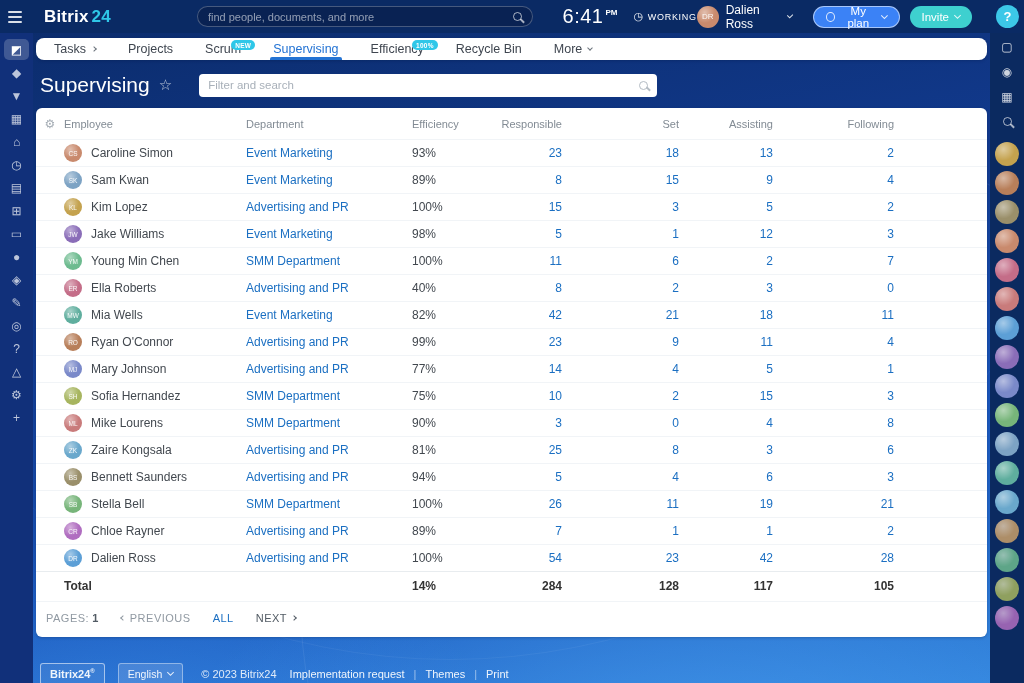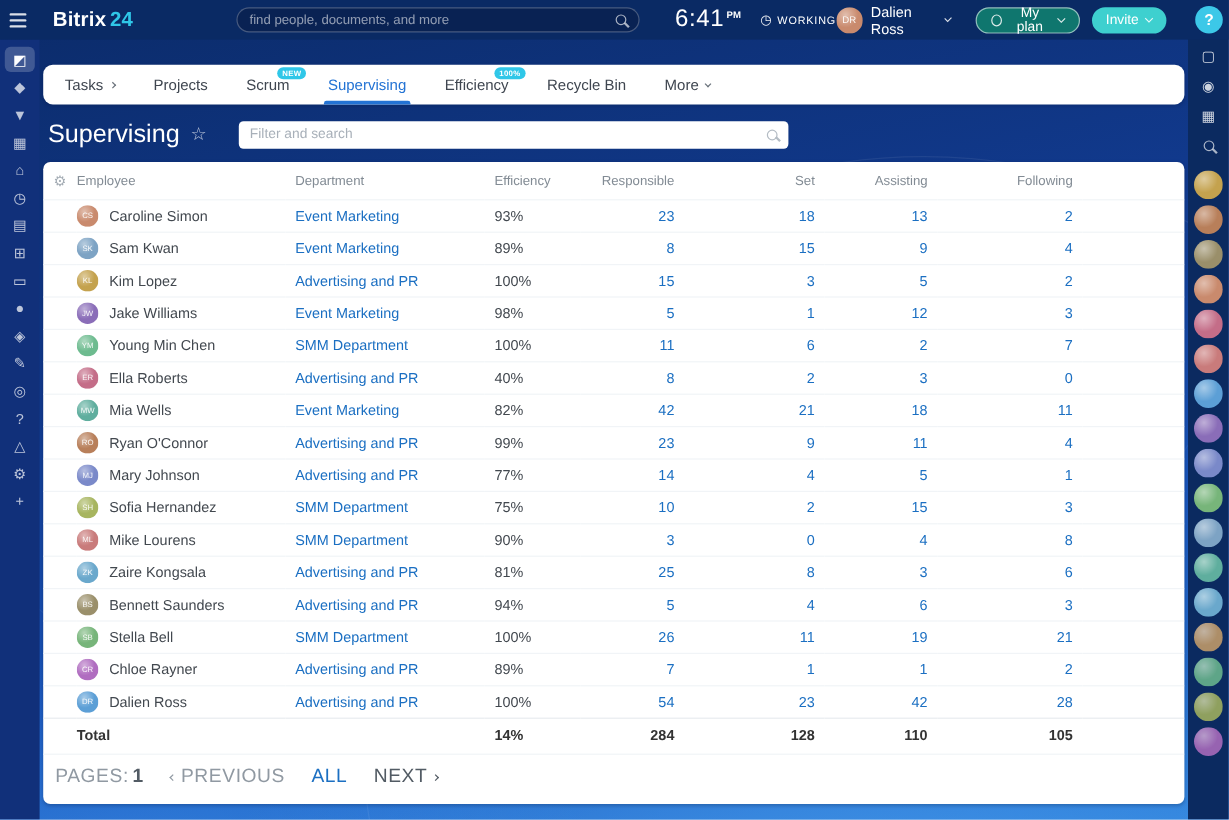--- a/index.html
+++ b/index.html
@@ -34,42 +34,42 @@
   .clock { margin-left:30px; display:flex; cursor:pointer; }
   .clock .time { font-size:20px; letter-spacing:.5px; }
   .clock .mer { font-size:8px; font-weight:700; margin:3px 0 0 2px; }
   .status { margin-left:16px; font-size:9px; letter-spacing:.7px; display:flex; align-items:center; gap:4px; cursor:pointer; }
   .status .status-ic { font-size:11px; opacity:.9; }
   .userchip { margin-left:auto; display:flex; align-items:center; gap:7px; font-size:12px; cursor:pointer; }
   .avatar { border-radius:50%; display:inline-flex; align-items:center; justify-content:center; color:rgba(255,255,255,.92); font-weight:400; flex:0 0 auto; }
   .av-top { width:22px; height:22px; font-size:8px; }
   .pill { display:flex; align-items:center; gap:6px; border:none; border-radius:12px; height:22px; padding:0 12px;
           color:#fff; font-size:11.5px; font-family:inherit; cursor:pointer; }
-  .pill.plan { background:#0f766e; border:1px solid rgba(255,255,255,.55); margin-left:20px; }
+  .pill.plan { background:#3b82f6; border:1px solid rgba(255,255,255,.55); margin-left:20px; }
   .pill.plan .dot-ic { width:10px; height:10px; border:1.5px solid rgba(255,255,255,.85); border-radius:50%; }
   .pill.invite { background:#3ed0cf; margin-left:10px; margin-right:52px; }
   .help-btn { position:absolute; right:5px; top:5px; width:23px; height:23px; border-radius:50%;
               background:#3cc8e8; color:#fff; font-weight:700; font-size:13px;
               display:flex; align-items:center; justify-content:center; z-index:7; cursor:pointer; }
 
   
   .left-rail { position:absolute; left:0; top:33px; bottom:0; width:33px; background:#11307a;
                display:flex; flex-direction:column; align-items:center; padding-top:6px; gap:2px; z-index:4; }
   .rail-icon { width:25px; height:21px; display:flex; align-items:center; justify-content:center;
                color:rgba(255,255,255,.72); font-size:12px; border-radius:5px; cursor:pointer; }
   .rail-icon.active { background:rgba(255,255,255,.2); color:#fff; }
   .right-rail { position:absolute; right:0; top:0; bottom:0; width:34px; background:#0b2a60;
                 display:flex; flex-direction:column; align-items:center; padding-top:37px; gap:5px; z-index:4; }
   .rr-icon { width:20px; height:19px; display:flex; align-items:center; justify-content:center;
              color:rgba(255,255,255,.8); font-size:12px; cursor:pointer; }
   .rail-av { width:24px; height:24px; cursor:pointer; }
 
   
   .main { position:absolute; left:33px; right:34px; top:33px; bottom:0; z-index:2; }
-  .nav-card { margin:21px 3px 0; background:#fff; border-radius:8px; height:33px;
+  .nav-card { margin:5px 3px 0; background:#fff; border-radius:8px; height:22px;
               display:flex; align-items:center; gap:32px; padding:0 18px; position:relative;
               box-shadow:0 1px 3px rgba(4,20,60,.25); }
   .tab { position:relative; height:100%; display:flex; align-items:center; gap:6px;
          font-size:12.5px; color:#3f4650; cursor:pointer; white-space:nowrap; }
   .tab.active { color:#2373d4; }
   .tab.active::after { content:""; position:absolute; left:-3px; right:-3px; bottom:0; height:3px;
                        border-radius:2px 2px 0 0; background:#2373d4; }
   .tab-badge { position:absolute; top:2px; right:-14px; background:#2fc7e8; color:#fff;
                font-size:6.5px; font-weight:700; padding:1.5px 4px; border-radius:6px; letter-spacing:.3px; }
   .chev { display:inline-block; width:5px; height:5px; border-right:1.5px solid currentColor; border-bottom:1.5px solid currentColor; }
@@ -97,21 +97,21 @@
   tbody td { border-top:1px solid #f1f4f7; font-size:12px; color:#42484f; height:27px; padding:0 8px; }
   tbody td.c-gear, thead th.c-gear { padding:0; }
   td.num { text-align:right; }
   td.link { color:#1b6fc2; cursor:pointer; }
   .emp { display:flex; align-items:center; gap:9px; cursor:pointer; }
   .row-av { width:18px; height:18px; font-size:6.5px; }
   tfoot td { border-top:1px solid #e8ecef; font-weight:700; font-size:12px; color:#333; height:29px; padding:0 8px; }
   th.first, td.first { padding-left:0; }
 
   .pager { display:flex; align-items:center; gap:22px; padding:10px 12px 13px 10px;
-           font-size:16px; letter-spacing:.5px; color:#9099a2; border-top:1px solid #f1f4f7; }
+           font-size:11px; letter-spacing:.5px; color:#9099a2; border-top:1px solid #f1f4f7; }
   .pg-label b { color:#525b64; font-weight:700; margin-left:3px; }
   .pg-prev { display:flex; gap:5px; align-items:center; color:#9099a2; cursor:pointer; }
   .pg-all { color:#1b6fc2; cursor:pointer; }
   .pg-next { display:flex; gap:5px; align-items:center; color:#525b64; cursor:pointer; }
   .pg-next .chev, .pg-prev .chev { width:4px; height:4px; border-width:1.3px; }
 
   .footer { margin:26px 3px 0 7px; display:flex; align-items:center; gap:13px;
             color:rgba(255,255,255,.92); font-size:11px; }
   .f-logo { border:1px solid rgba(255,255,255,.55); background:rgba(255,255,255,.08);
             border-radius:3px; padding:4px 9px; font-weight:700; cursor:pointer; }
@@ -541,21 +541,21 @@
           </tr>
         </tbody>
       <tfoot>
         <tr>
           <td class="c-gear"></td>
           <td class="first">Total</td>
           <td></td>
           <td>14%</td>
           <td class="num">284</td>
           <td class="num">128</td>
-          <td class="num">110</td>
+          <td class="num">117</td>
           <td class="num">105</td>
           <td></td>
         </tr>
       </tfoot>
     </table>
     <div class="pager">
       <span class="pg-label">
         <span>PAGES:</span><b>1</b>
       </span>
       <span class="pg-prev">

